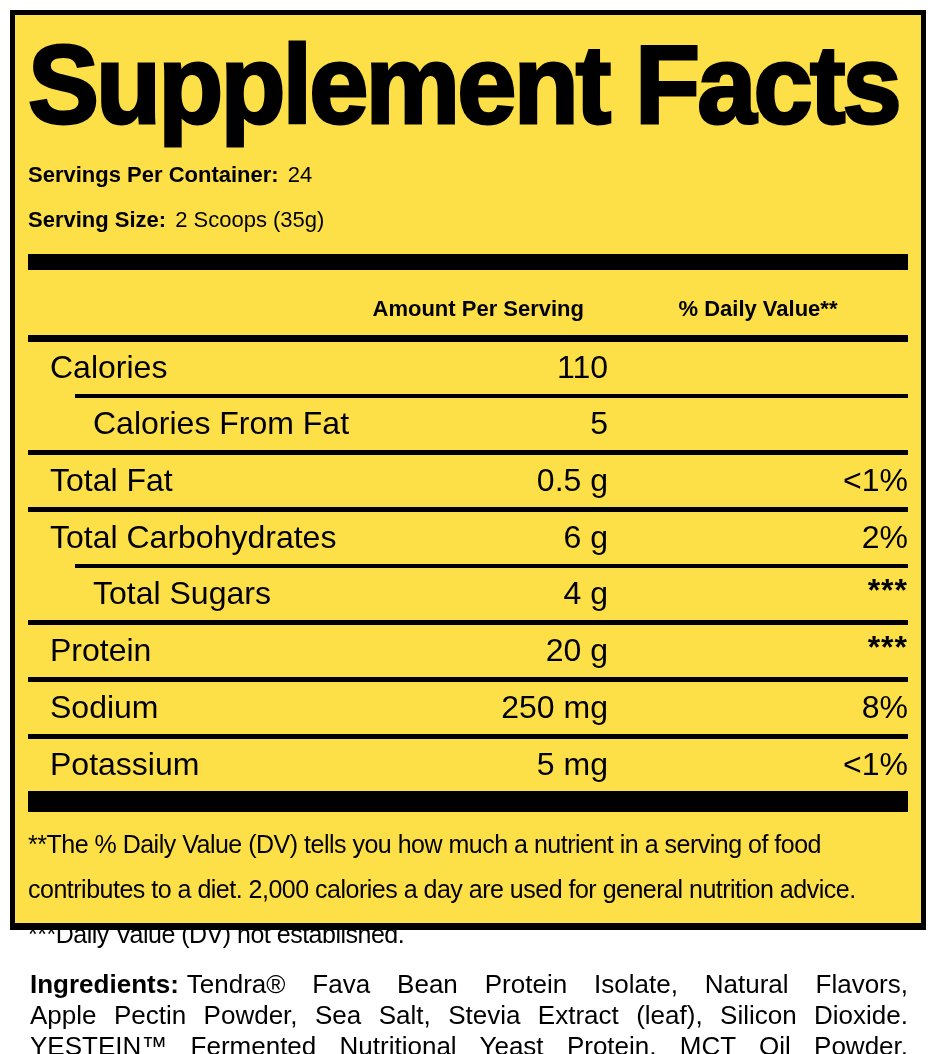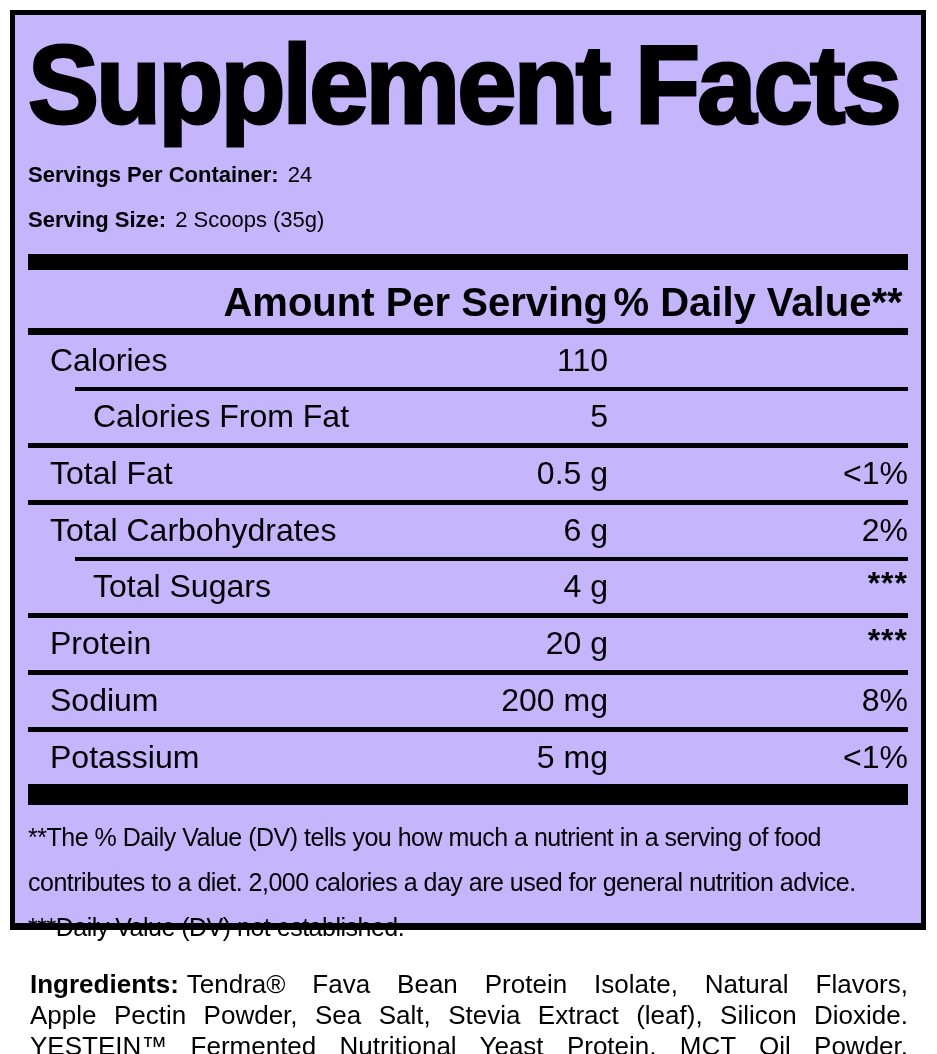--- a/index.html
+++ b/index.html
@@ -10,21 +10,21 @@
     color: #000;
     font-family: "Liberation Sans", sans-serif;
     -webkit-font-smoothing: antialiased;
   }
 
   .label-box {
     position: absolute; left: 10px; top: 10px;
     width: 916px; height: 920px;
     border: 5px solid #000; border-bottom-width: 7px;
     padding: 0 13px;
-    background: #c4b5fd;
+    background: #fde047;
   }
 
   .title {
     display: inline-block;
     margin-top: 6px;
     font-size: 112px; font-weight: bold;
     line-height: 0.9; letter-spacing: -3px;
     white-space: nowrap;
     -webkit-text-stroke: 3px #000;
     transform: scaleX(0.95);
@@ -35,21 +35,21 @@
   .serving-info { margin-top: 16px; font-size: 22px; line-height: 45px; }
   .serving-info .lbl { font-weight: bold; }
   .serving-info .val { margin-left: 9px; }
 
   .bar { background: #000; width: 100%; }
   .bar-top { height: 16px; margin-top: 12px; }
   .bar-bottom { height: 21px; }
 
   .grid { display: grid; grid-template-columns: 1fr 200px 300px; }
 
-  .hdr { font-size: 40px; font-weight: bold; padding: 14px 0 8px 0; line-height: 36px; }
+  .hdr { font-size: 22px; font-weight: bold; padding: 21px 0 8px 0; line-height: 36px; gap: 24px; }
   .hdr-amount { grid-column: 1 / 3; text-align: right; }
   .hdr-dv { text-align: center; }
 
   .sep { height: 5px; background: #000; }
   .sep-thick { height: 7px; }
   .sep-indent { height: 4px; background: #000; margin-left: 47px; }
 
   .row { height: 52px; align-items: center; font-size: 32px; margin-left: 22px; }
   .row.indent .nlabel { padding-left: 43px; }
   .amount { text-align: right; }
@@ -138,21 +138,21 @@
   <div class="grid row">
     <span class="nlabel">Protein</span>
     <span class="amount">20 g</span>
     <span class="dv stars">***</span>
   </div>
 
   <div class="sep"></div>
 
   <div class="grid row">
     <span class="nlabel">Sodium</span>
-    <span class="amount">200 mg</span>
+    <span class="amount">250 mg</span>
     <span class="dv">8%</span>
   </div>
 
   <div class="sep"></div>
 
   <div class="grid row">
     <span class="nlabel">Potassium</span>
     <span class="amount">5 mg</span>
     <span class="dv">&lt;1%</span>
   </div>

